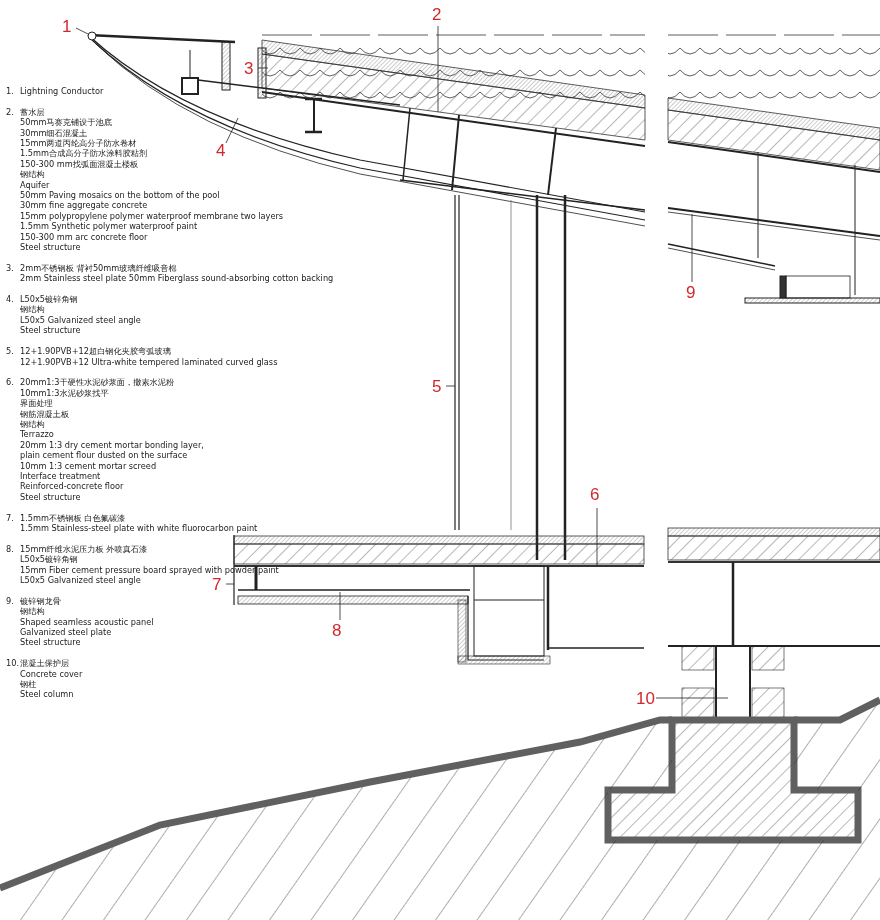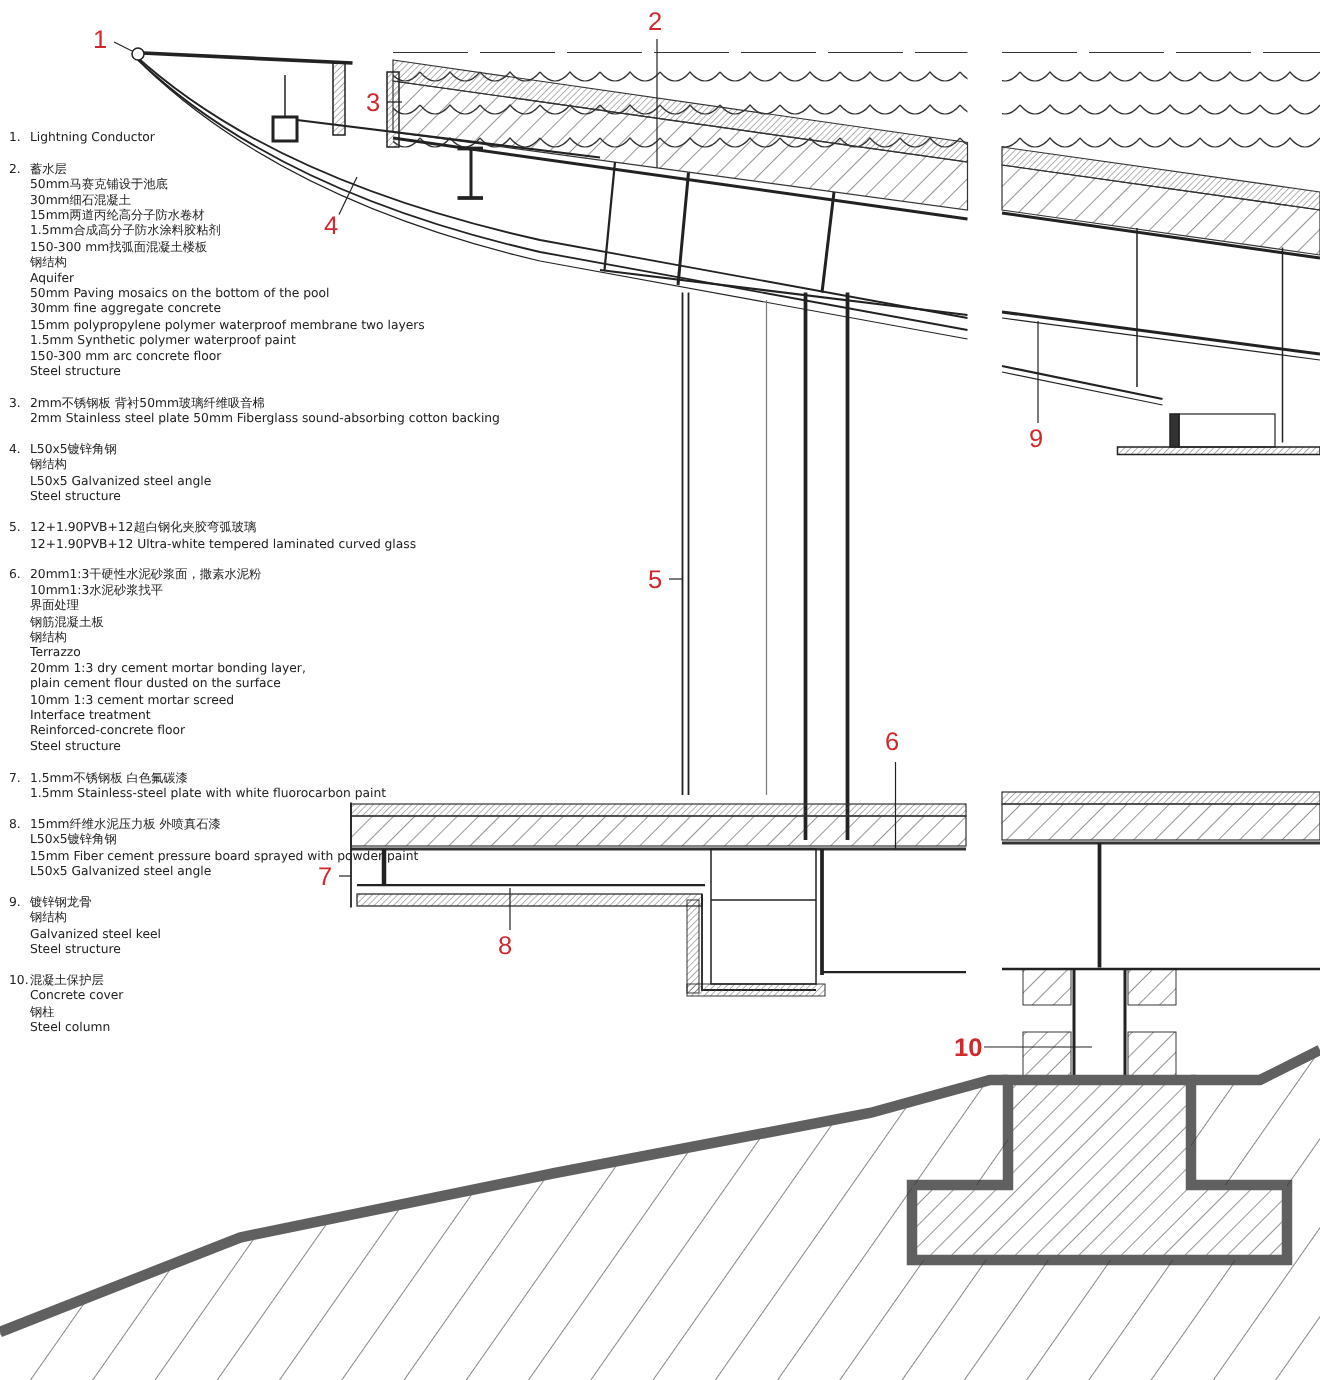--- a/index.html
+++ b/index.html
@@ -147,21 +147,21 @@
 
 <div class="callout" style="left:62px;top:18px;">1</div>
 <div class="callout" style="left:432px;top:6px;">2</div>
 <div class="callout" style="left:244px;top:60px;">3</div>
 <div class="callout" style="left:216px;top:142px;">4</div>
 <div class="callout" style="left:432px;top:378px;">5</div>
 <div class="callout" style="left:590px;top:486px;">6</div>
 <div class="callout" style="left:212px;top:576px;">7</div>
 <div class="callout" style="left:332px;top:622px;">8</div>
 <div class="callout" style="left:686px;top:284px;">9</div>
-<div class="callout" style="left:636px;top:690px;font-weight:bold;">10</div>
+<div class="callout" style="left:636px;top:690px;">10</div>
 
 <div class="legend" id="legend">
     <div class="item">
       <span class="num">1.</span>
       <span class="line">Lightning Conductor</span>
     </div>
     <div class="item">
       <span class="num">2.</span>
       <span class="line">蓄水层</span>
       <span class="line">50mm马赛克铺设于池底</span>
@@ -219,21 +219,22 @@
       <span class="num">8.</span>
       <span class="line">15mm纤维水泥压力板 外喷真石漆</span>
       <span class="line">L50x5镀锌角钢</span>
       <span class="line">15mm Fiber cement pressure board sprayed with powder paint</span>
       <span class="line">L50x5 Galvanized steel angle</span>
     </div>
     <div class="item">
       <span class="num">9.</span>
       <span class="line">镀锌钢龙骨</span>
       <span class="line">钢结构</span>
-      <span class="line">Galvanized steel keel</span>
+      <span class="line">Shaped seamless acoustic panel</span>
+      <span class="line">Galvanized steel plate</span>
       <span class="line">Steel structure</span>
     </div>
     <div class="item">
       <span class="num">10.</span>
       <span class="line">混凝土保护层</span>
       <span class="line">Concrete cover</span>
       <span class="line">钢柱</span>
       <span class="line">Steel column</span>
     </div>
   </div>

